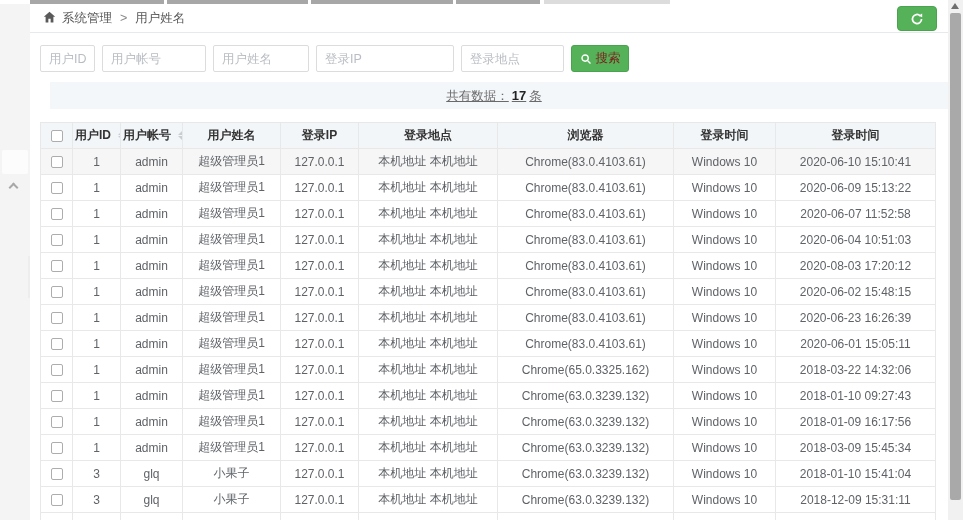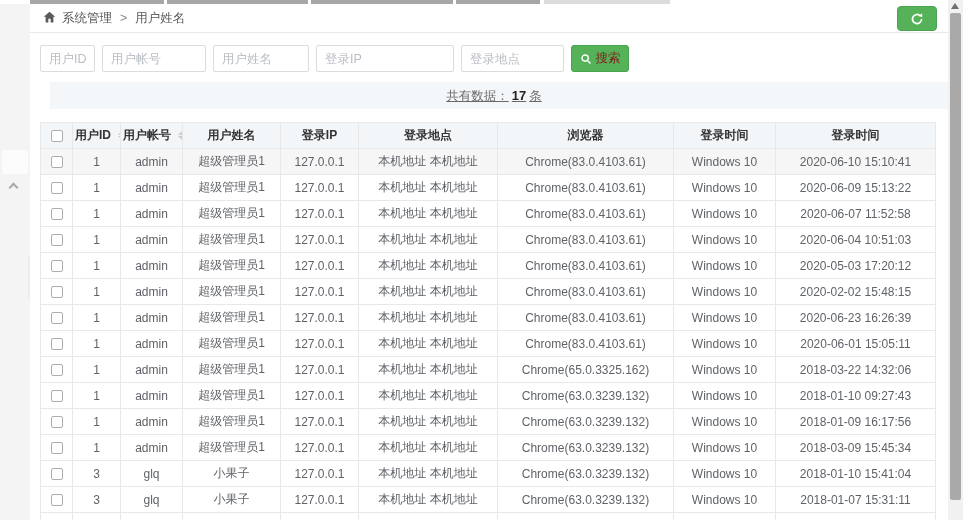--- a/index.html
+++ b/index.html
@@ -200,32 +200,32 @@
         </tr>
         <tr>
           <td><span class="cb"></span></td>
           <td>1</td>
           <td>admin</td>
           <td>超级管理员1</td>
           <td>127.0.0.1</td>
           <td>本机地址 本机地址</td>
           <td>Chrome(83.0.4103.61)</td>
           <td>Windows 10</td>
-          <td>2020-05-03 17:20:12</td>
-        </tr>
-        <tr>
-          <td><span class="cb"></span></td>
-          <td>1</td>
-          <td>admin</td>
-          <td>超级管理员1</td>
-          <td>127.0.0.1</td>
-          <td>本机地址 本机地址</td>
-          <td>Chrome(83.0.4103.61)</td>
-          <td>Windows 10</td>
-          <td>2020-02-02 15:48:15</td>
+          <td>2020-08-03 17:20:12</td>
+        </tr>
+        <tr>
+          <td><span class="cb"></span></td>
+          <td>1</td>
+          <td>admin</td>
+          <td>超级管理员1</td>
+          <td>127.0.0.1</td>
+          <td>本机地址 本机地址</td>
+          <td>Chrome(83.0.4103.61)</td>
+          <td>Windows 10</td>
+          <td>2020-06-02 15:48:15</td>
         </tr>
         <tr>
           <td><span class="cb"></span></td>
           <td>1</td>
           <td>admin</td>
           <td>超级管理员1</td>
           <td>127.0.0.1</td>
           <td>本机地址 本机地址</td>
           <td>Chrome(83.0.4103.61)</td>
           <td>Windows 10</td>
@@ -299,21 +299,21 @@
         </tr>
         <tr>
           <td><span class="cb"></span></td>
           <td>3</td>
           <td>glq</td>
           <td>小果子</td>
           <td>127.0.0.1</td>
           <td>本机地址 本机地址</td>
           <td>Chrome(63.0.3239.132)</td>
           <td>Windows 10</td>
-          <td>2018-01-07 15:31:11</td>
+          <td>2018-12-09 15:31:11</td>
         </tr>
         <tr>
           <td></td>
           <td></td>
           <td></td>
           <td></td>
           <td></td>
           <td></td>
           <td></td>
           <td></td>

